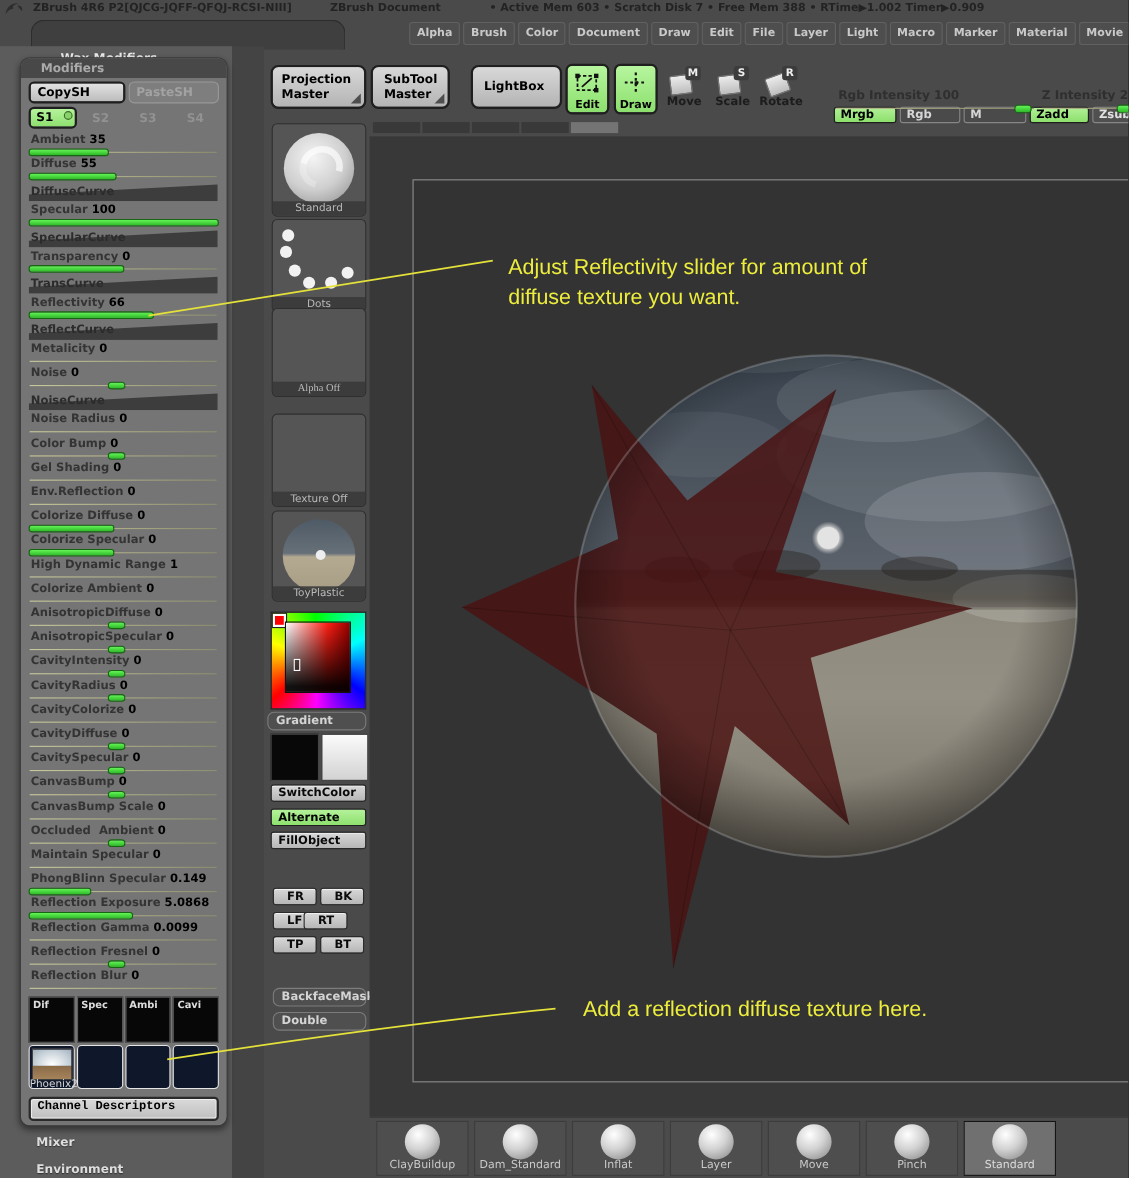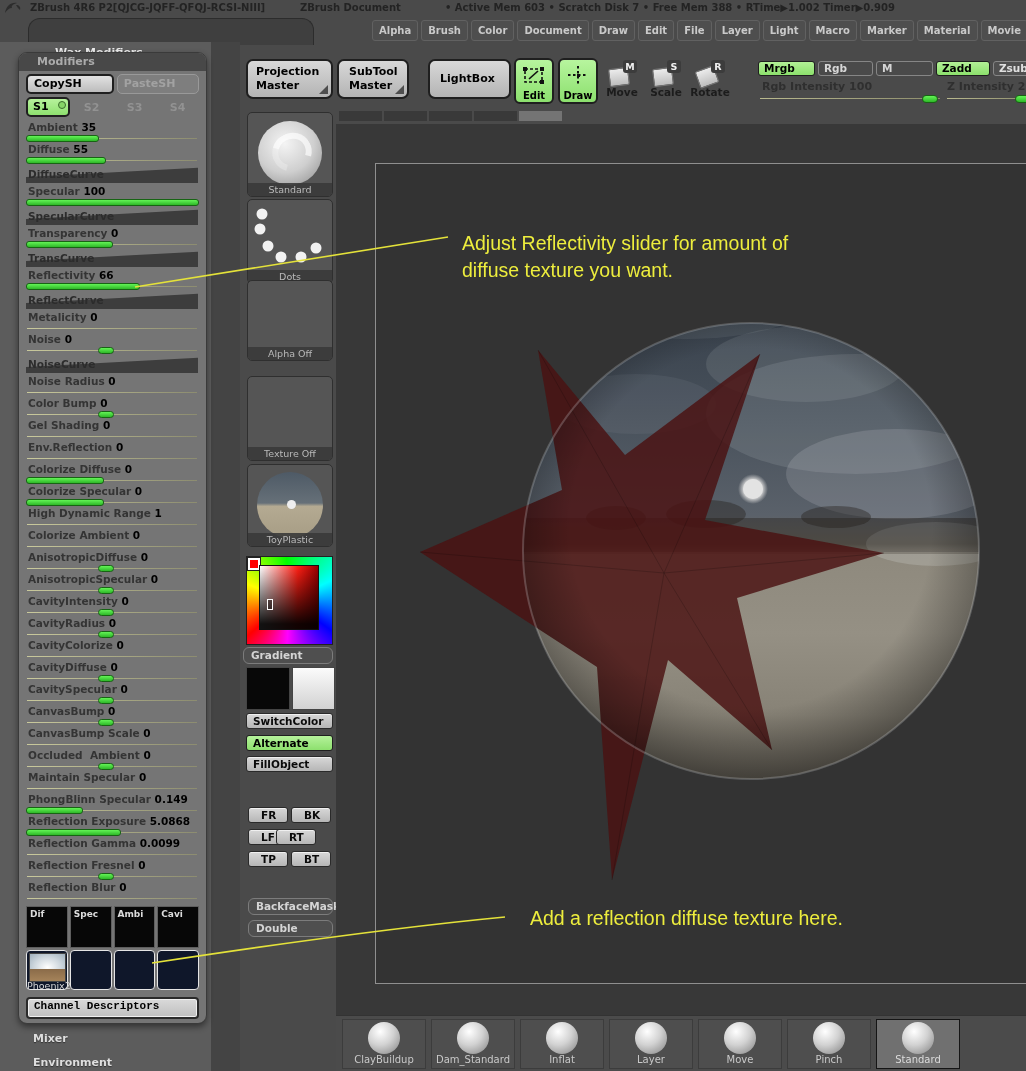--- a/index.html
+++ b/index.html
@@ -79,21 +79,21 @@
   .draw-btn{left:558px;top:58px;width:40px;height:46px;}
   .gsq .glabel{display:block;font-size:10px;font-weight:bold;color:#000;margin-top:-1px;}
   .tool3{width:44px;height:45px;text-align:center;}
   .pagepair{position:relative;width:34px;height:26px;margin:0 auto;}
   .pp-back{position:absolute;left:4px;top:8px;width:18px;height:16px;background:linear-gradient(#ececec,#bdbdbd);
            border:1px solid #777;border-radius:2px;transform:rotate(-7deg);}
   .pp-badge{position:absolute;right:2px;top:0px;width:14px;height:13px;background:#3c3c3c;border-radius:3px;
             color:#efefef;font-size:9.5px;font-weight:bold;line-height:13px;text-align:center;}
   .tool3 .tlabel{font-size:10.5px;font-weight:bold;color:#1c1c1c;}
   .chip{position:absolute;height:15px;box-sizing:border-box;font-size:10.5px;font-weight:bold;border-radius:3px;
-        line-height:12px;padding-left:5px;}
+        line-height:12px;padding-left:5px;margin-top:36px;}
   .chip-green{background:linear-gradient(#b2f096,#8ce06c);border:1px solid #1f1f1f;color:#000;}
   .chip-out{background:transparent;border:1px solid #868686;color:#d6d6d6;line-height:13px;}
   .chip-dark{background:#505050;border:1px solid #868686;color:#e0e0e0;line-height:13px;}
   .int-label{font-size:11px;font-weight:bold;color:#2f2f2f;white-space:nowrap;}
   .int-slider{position:absolute;height:8px;}
   .int-slider::before{content:'';position:absolute;left:0;right:0;top:3px;height:1px;
         background:linear-gradient(to right,#b9b98e,#8c8c6c);}
   .int-nub{position:absolute;top:0;width:16px;height:8px;border-radius:4px;box-sizing:border-box;
         background:linear-gradient(#63f456,#2eb828);border:1px solid #176413;}
   .tl-seg{position:absolute;top:111px;width:43px;height:10px;background:#393939;}
@@ -485,21 +485,21 @@
         <div class="tt-label">Standard</div>
       </div>
       <div class="tooltile" style="top: 199px; height: 85px;"><svg width="84" height="70">
           <circle cx="14" cy="14" r="5.5" fill="#f2f2f2"></circle>
           <circle cx="12" cy="29" r="5.5" fill="#f2f2f2"></circle>
           <circle cx="20" cy="46" r="5.5" fill="#f2f2f2"></circle>
           <circle cx="33" cy="57" r="5.5" fill="#f2f2f2"></circle>
           <circle cx="53" cy="57" r="5.5" fill="#f2f2f2"></circle>
           <circle cx="68" cy="48" r="5.5" fill="#f2f2f2"></circle>
         </svg><div class="tt-label">Dots</div></div>
-      <div class="tooltile" style="top: 280px; height: 81px;">
+      <div class="tooltile" style="top: 280px; height: 81px; font-family: Liberation Serif, serif;">
         <div class="tt-label">Alpha Off</div>
       </div>
       <div class="tooltile" style="top: 376px; height: 85px;">
         <div class="tt-label">Texture Off</div>
       </div>
       <div class="tooltile" style="top: 464px; height: 83px;">
         <div class="tt-toy"></div>
         <div class="tt-label">ToyPlastic</div>
       </div>
     </div>

